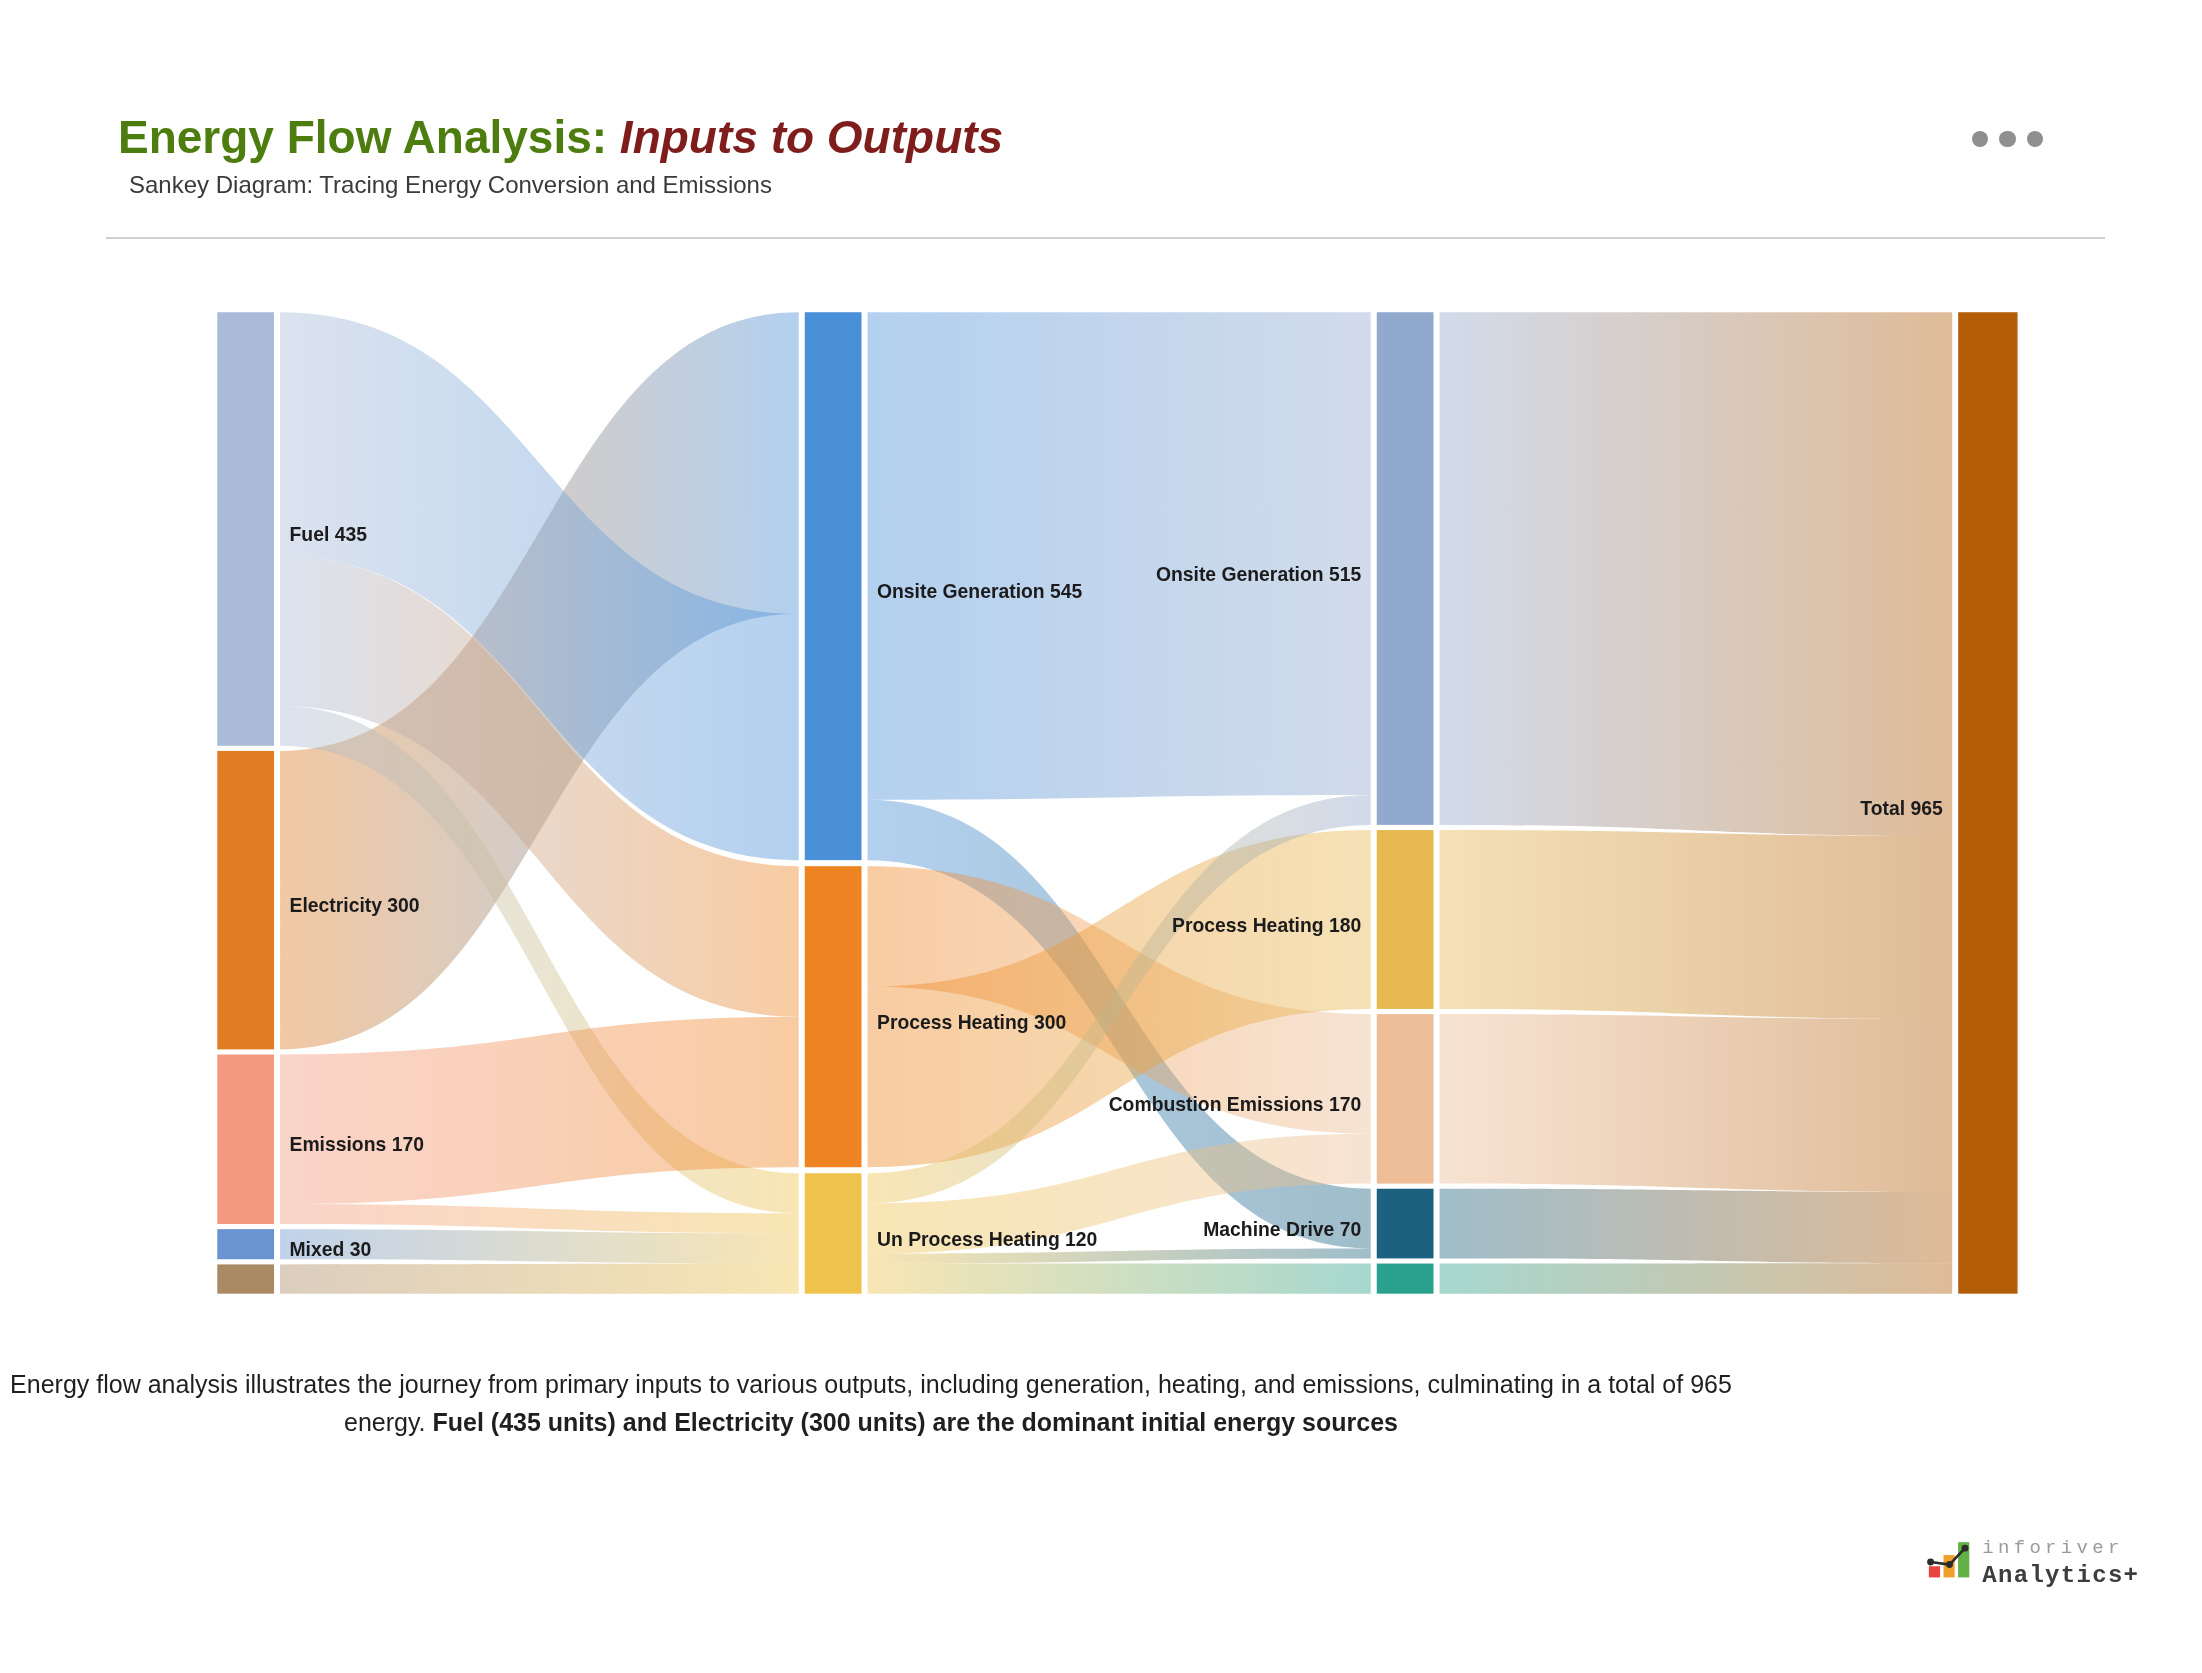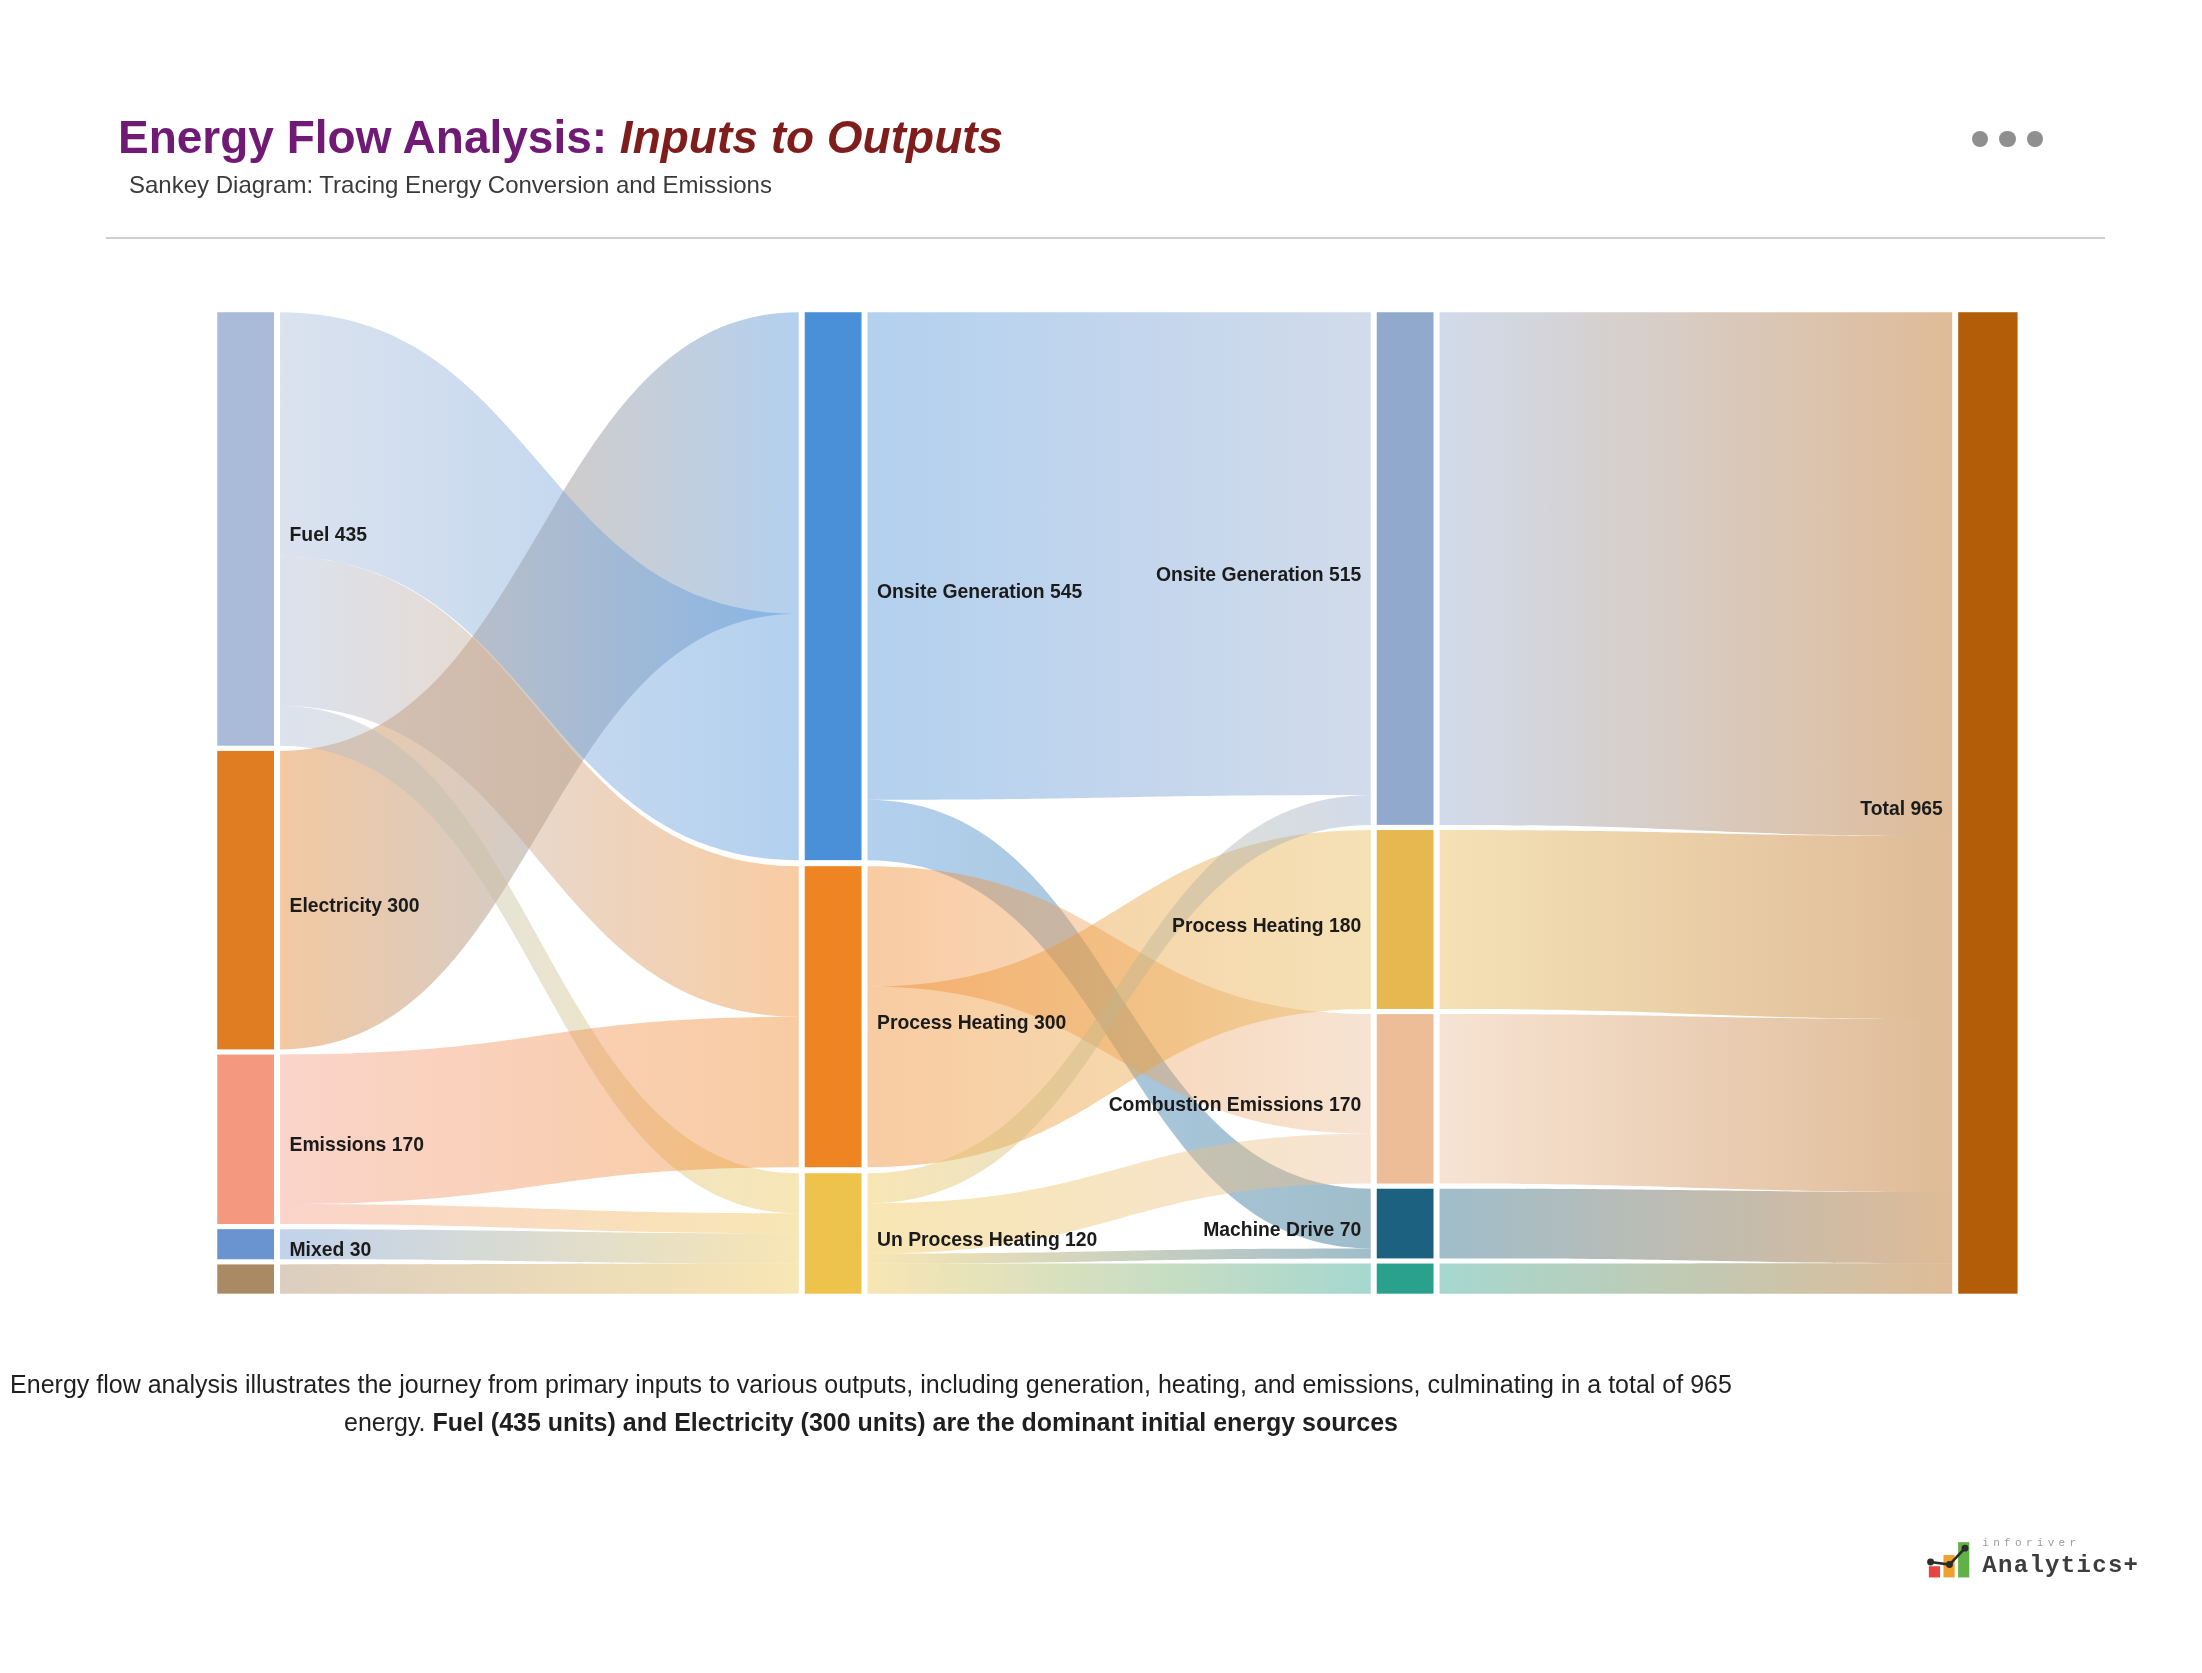--- a/index.html
+++ b/index.html
@@ -1,38 +1,38 @@
 <!DOCTYPE html>
 <html style="font-size:13.8px"><head>
 <meta charset="utf-8">
 <style>
   html,body{margin:0;padding:0;background:#ffffff;}
   #page{position:relative;width:2203px;height:1673px;background:#ffffff;overflow:hidden;
         font-family:"Liberation Sans","DejaVu Sans",sans-serif;}
   
   #hdr{position:absolute;left:118px;top:112px;}
   #title{font-size:46px;font-weight:bold;line-height:1.1;white-space:nowrap;}
-  #title .t1{color:#701a75;}
+  #title .t1{color:#4d7c0f;}
   #title .t2{color:#7f1d1d;font-style:italic;}
   #subtitle{margin-top:8.6px;font-size:24px;color:#3a3a3a;margin-left:11px;}
   #menu-dots{position:absolute;left:1972px;top:131px;display:flex;gap:11.2px;cursor:pointer;}
   #menu-dots span{width:16.3px;height:16.3px;border-radius:50%;background:#8f8f8f;display:block;}
   #rule{position:absolute;left:106px;right:98px;top:237px;height:1.7px;background:#cfcfcf;}
   
   #sankey{position:absolute;left:0;top:0;width:2203px;height:1673px;}
   .node-label{font-size:22.5px;font-weight:bold;fill:#1b1b1b;}
   
   #caption{position:absolute;left:0;top:1365px;width:1742px;text-align:center;
            font-size:25px;line-height:38px;color:#1f1f1f;}
   #caption .b{font-weight:bold;}
   
   #logo{position:absolute;left:1927px;top:1537px;display:flex;align-items:flex-start;}
   #logo-icon{width:45px;height:43px;margin-right:10.3px;}
   #logo-text .brand{font-family:"Liberation Mono","DejaVu Sans Mono",monospace;
-      font-size:11px;letter-spacing:4.3px;color:#9b9b9b;}
+      font-size:19px;letter-spacing:4.3px;color:#9b9b9b;}
   #logo-text .product{font-family:"Liberation Mono","DejaVu Sans Mono",monospace;
       font-size:24px;font-weight:bold;letter-spacing:1.3px;color:#3d3d3d;margin-top:2.6px;}
 </style>
 </head>
 <body>
 
 <div id="page">
 
   <div id="hdr">
     <div id="title"><span class="t1">Energy Flow Analysis:</span><span class="t2"> Inputs to Outputs</span></div>

